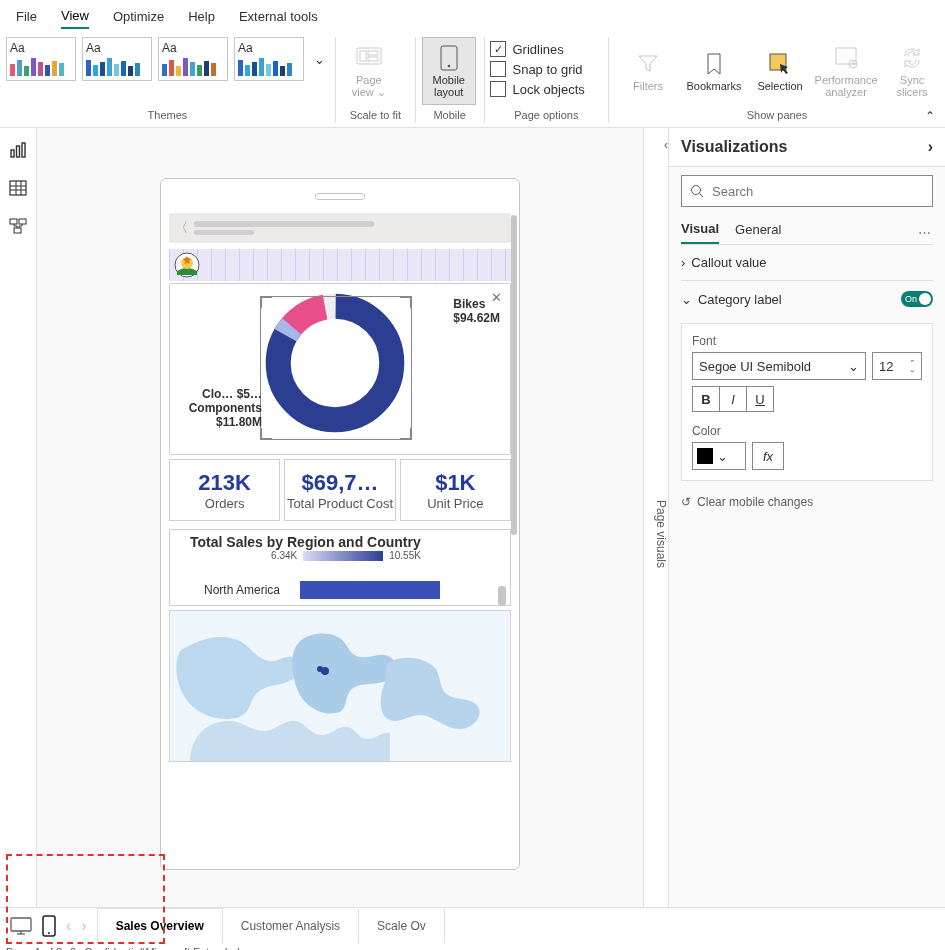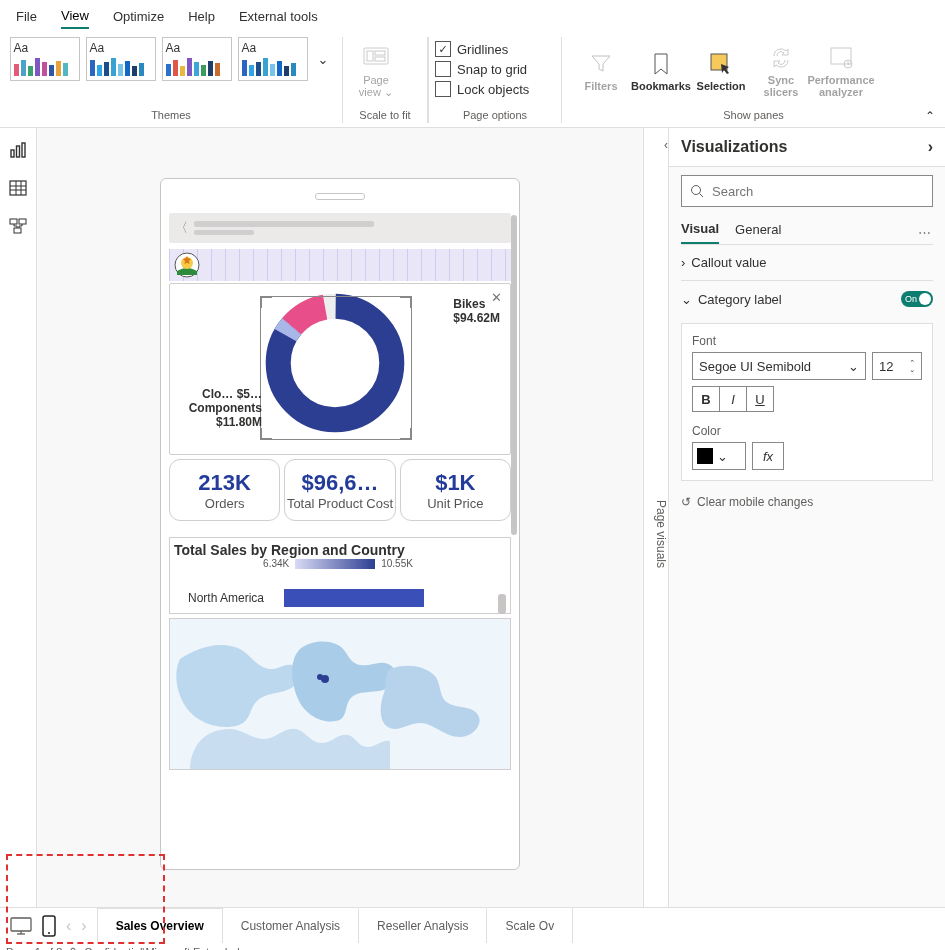--- a/index.html
+++ b/index.html
@@ -38,24 +38,24 @@
 .sel-handles .h { position:absolute; width:10px; height:10px; background:transparent; }
 .sel-handles .tl{top:-1px;left:-1px;border-top:2px solid #888;border-left:2px solid #888;}
 .sel-handles .tr{top:-1px;right:-1px;border-top:2px solid #888;border-right:2px solid #888;}
 .sel-handles .bl{bottom:-1px;left:-1px;border-bottom:2px solid #888;border-left:2px solid #888;}
 .sel-handles .br{bottom:-1px;right:-1px;border-bottom:2px solid #888;border-right:2px solid #888;}
 .donut-center { position:absolute; top:50px; left:110px; text-align:center; width:110px; }
 .donut-center .big { color:#233b9b; font-weight:700; font-size:24px; }
 .donut-center .sub { color:#555; font-size:14px; }
 .donut-label { position:absolute; font-size:12px; font-weight:600; line-height:1.15; }
 .kpi-row { display:flex; gap:4px; margin-top:4px; }
-.kpi-card { flex:1; border:1px solid #d0cecf; background:#fff; border-radius:11px; height:60px; display:flex; flex-direction:column; align-items:center; justify-content:center; }
+.kpi-card { flex:1; border:1px solid #d0cecf; background:#fff; border-radius:0; height:60px; display:flex; flex-direction:column; align-items:center; justify-content:center; }
 .kpi-val { color:#233b9b; font-weight:700; font-size:22px; }
 .kpi-lbl { font-size:13px; color:#555; }
-.region-card { border:1px solid #d0cecf; background:#fff; margin-top:16px; padding:4px 8px 0 4px; position:relative; }
+.region-card { border:1px solid #d0cecf; background:#fff; margin-top:8px; padding:4px 8px 0 20px; position:relative; }
 .region-title { font-weight:600; font-size:14px; }
 .gradient-legend { display:flex; align-items:center; justify-content:center; gap:6px; font-size:10px; color:#555; }
 .grad-bar { width:80px; height:10px; background:linear-gradient(to right,#d9dbf4,#2c3e92); }
 .bar-row { display:flex; align-items:center; gap:20px; margin:20px 0 6px 0; font-size:12px; color:#333; }
 .bar-row .bar { width:140px; height:18px; background:#3b4fb8; }
 .mini-scroll { position:absolute; right:4px; top:56px; width:8px; height:20px; background:#c8c6c4; border-radius:3px; }
 .map-card { border:1px solid #d0cecf; height:150px; margin-top:4px; background:#eef5fb; position:relative; overflow:hidden; }
 .phone-scroll { position:absolute; right:2px; top:36px; width:6px; height:630px; background:transparent; }
 .phone-scroll .thumb { width:6px; height:320px; background:#c8c6c4; border-radius:3px; }
 
@@ -183,20 +183,32 @@
             <rect x="12" y="10" width="10" height="4" fill="none" stroke="#888"></rect>
           </svg>
         </div>
       <span style="line-height:1.1;"><span>Page view</span> ⌄</span>
     </div>
     <div class="ribbon-label">Scale to fit</div>
   </div>
 
   <div style="width:1px;background:#e1dfdd;margin:4px 0;"></div>
 
+  <div class="ribbon-group" style="width:60px;">
+    <div class="ribbon-btn active">
+      <div class="ribbon-icon">
+          <svg width="18" height="26" viewBox="0 0 18 26">
+            <rect x="1" y="1" width="16" height="24" rx="2" fill="none" stroke="#555"></rect>
+            <circle cx="9" cy="21" r="1.3" fill="#555"></circle>
+          </svg>
+        </div>
+      <span>Mobile layout</span>
+    </div>
+    <div class="ribbon-label">Mobile</div>
+  </div>
 
   <div style="width:1px;background:#e1dfdd;margin:4px 0;"></div>
 
   <div class="ribbon-group" style="width:120px;">
     <div class="checkbox-group">
       <div class="checkbox-row">
           <span class="cb">✓</span>
           <span>Gridlines</span>
         </div>
       <div class="checkbox-row">
@@ -207,21 +219,21 @@
           <span class="cb"></span>
           <span>Lock objects</span>
         </div>
     </div>
     <div class="ribbon-label">Page options</div>
   </div>
 
   <div style="width:1px;background:#e1dfdd;margin:4px 0;"></div>
 
   <div class="ribbon-group" style="flex:1;">
-    <div class="lr" style="gap:6px; padding-left:6px;font-weight:bold;">
+    <div class="lr" style="gap:12px; padding-left:6px;">
       <div class="ribbon-btn disabled">
         <div class="ribbon-icon">
             <svg width="22" height="22" viewBox="0 0 22 22">
               <path d="M2 3h18l-7 8v7l-4-2v-5z" fill="none" stroke="#777"></path>
             </svg>
           </div>
         <span>Filters</span>
       </div>
       <div class="ribbon-btn">
         <div class="ribbon-icon">
@@ -232,39 +244,39 @@
         <span>Bookmarks</span>
       </div>
       <div class="ribbon-btn">
         <div class="ribbon-icon">
             <svg width="24" height="24" viewBox="0 0 24 24">
               <rect x="2" y="2" width="16" height="16" fill="#f5c95b" stroke="#555"></rect>
               <path d="M12 12l8 3-3 2 3 4-2 1-3-4-2 3z" fill="#333"></path>
             </svg>
           </div>
         <span>Selection</span>
-      </div>
-      <div class="ribbon-btn disabled">
-        <div class="ribbon-icon">
-            <svg width="24" height="24" viewBox="0 0 24 24">
-              <path d="M5 10a7 7 0 0112-5l2-2v6h-6l2-2a4 4 0 00-7 3" fill="none" stroke="#888"></path>
-              <path d="M19 14a7 7 0 01-12 5l-2 2v-6h6l-2 2a4 4 0 007-3" fill="none" stroke="#888"></path>
-            </svg>
-          </div>
-        <span>Sync slicers</span>
       </div>
       <div class="ribbon-btn disabled">
         <div class="ribbon-icon">
             <svg width="24" height="24" viewBox="0 0 24 24">
               <rect x="2" y="2" width="20" height="16" fill="none" stroke="#888"></rect>
               <circle cx="19" cy="18" r="4" fill="none" stroke="#888"></circle>
               <path d="M19 15v3h2" stroke="#888" fill="none"></path>
             </svg>
           </div>
         <span>Performance analyzer</span>
+      </div>
+      <div class="ribbon-btn disabled">
+        <div class="ribbon-icon">
+            <svg width="24" height="24" viewBox="0 0 24 24">
+              <path d="M5 10a7 7 0 0112-5l2-2v6h-6l2-2a4 4 0 00-7 3" fill="none" stroke="#888"></path>
+              <path d="M19 14a7 7 0 01-12 5l-2 2v-6h6l-2 2a4 4 0 007-3" fill="none" stroke="#888"></path>
+            </svg>
+          </div>
+        <span>Sync slicers</span>
       </div>
     </div>
     <div class="ribbon-label">Show panes</div>
   </div>
   <span class="collapse-caret">⌃</span>
 </div>
 
 <div class="workspace">
 
   <div class="left-rail">
@@ -341,21 +353,21 @@
             <span>$11.80M</span>
           </div>
         </div>
 
         <div class="kpi-row">
           <div class="kpi-card">
             <span class="kpi-val">213K</span>
             <span class="kpi-lbl">Orders</span>
           </div>
           <div class="kpi-card">
-            <span class="kpi-val">$96,6…</span>
+            <span class="kpi-val">$69,7…</span>
             <span class="kpi-lbl">Total Product Cost</span>
           </div>
           <div class="kpi-card">
             <span class="kpi-val">$1K</span>
             <span class="kpi-lbl">Unit Price</span>
           </div>
         </div>
 
         <div class="region-card">
           <div class="region-title">Total Sales by Region and Country</div>
@@ -477,21 +489,20 @@
           <rect x="1" y="1" width="12" height="20" rx="2" fill="none" stroke="#222" stroke-width="1.5"></rect>
           <circle cx="7" cy="18" r="1" fill="#222"></circle>
         </svg>
       </span>
     <span class="sep">‹</span>
     <span class="sep">›</span>
   </div>
   <div class="page-tabs">
     <div class="page-tab active">Sales Overview</div>
     <div class="page-tab">Customer Analysis</div>
-    <div class="page-tab">Reseller Analysis</div>
     <div class="page-tab">Scale Ov</div>
   </div>
   <div class="dashed-box" style="left:6px;top:-54px;width:155px;height:86px;"></div>
 </div>
 
 <div class="status-bar">
   <span>Page 1 of 8</span>
   <span>
       <svg width="10" height="11" viewBox="0 0 10 11">
         <rect x="1.5" y="5" width="7" height="5.5" rx="1" fill="none" stroke="#605e5c"></rect>

